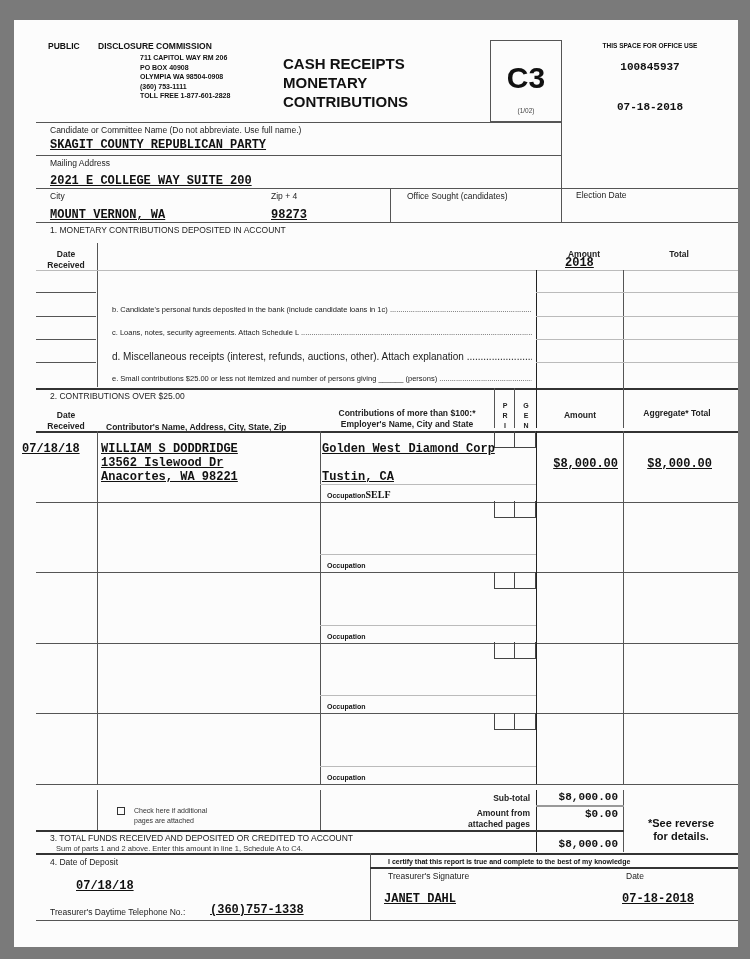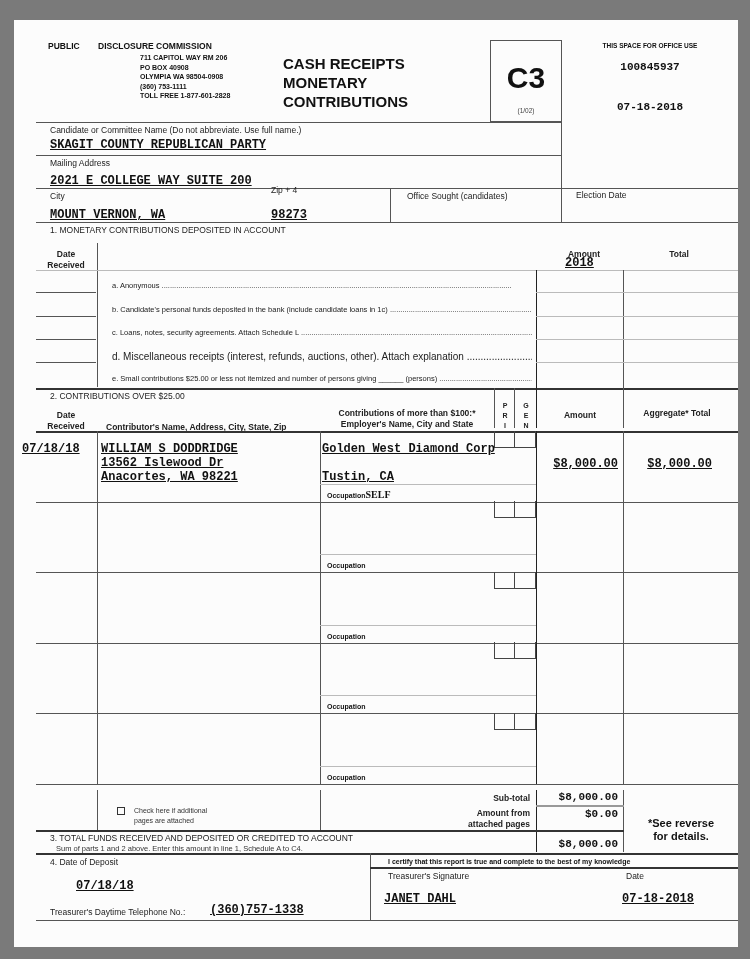--- a/index.html
+++ b/index.html
@@ -48,21 +48,21 @@
 
   <div class="hl" style="left:22px;top:102px;width:526px;"></div>
   <div class="vl" style="left:547px;top:102px;height:100px;"></div>
   <div class="abs lbl" data-name="committee-name-label" style="left:36px;top:105px;">Candidate or Committee Name (Do not abbreviate.  Use full name.)</div>
   <div class="abs mono val" data-name="committee-name" style="left:36px;top:118px;">SKAGIT COUNTY REPUBLICAN PARTY</div>
   <div class="hl" style="left:22px;top:135px;width:526px;"></div>
   <div class="abs lbl" data-name="mailing-address-label" style="left:36px;top:138px;">Mailing Address</div>
   <div class="abs mono val" data-name="mailing-address" style="left:36px;top:154px;">2021 E COLLEGE WAY SUITE 200</div>
   <div class="hl" style="left:22px;top:168px;width:702px;"></div>
   <div class="abs lbl" data-name="city-label" style="left:36px;top:171px;">City</div>
-  <div class="abs lbl" data-name="zip-label" style="left:257px;top:165px;">Zip + 4</div>
+  <div class="abs lbl" data-name="zip-label" style="left:257px;top:171px;">Zip + 4</div>
   <div class="vl" style="left:376px;top:168px;height:34px;"></div>
   <div class="abs lbl" data-name="office-sought-label" style="left:393px;top:171px;">Office Sought (candidates)</div>
   <div class="abs lbl" data-name="election-date-label" style="left:562px;top:170px;">Election Date</div>
   <div class="abs mono val" data-name="city" style="left:36px;top:188px;">MOUNT VERNON, WA</div>
   <div class="abs mono val" data-name="zip" style="left:257px;top:188px;">98273</div>
   <div class="abs mono val" data-name="office-sought" style="left:393px;top:188px;"></div>
   <div class="abs mono val" data-name="election-date" style="left:551px;top:188px;margin-top:48px;">2018</div>
   <div class="hl" style="left:22px;top:202px;width:702px;"></div>
 
   <div class="abs lbl" data-name="section1-title" style="left:36px;top:205px;">1. MONETARY CONTRIBUTIONS DEPOSITED IN ACCOUNT</div>
@@ -133,25 +133,20 @@
   <div class="vl" style="left:356px;top:833px;height:67px;"></div>
   <div class="abs" data-name="certify-statement" style="left:374px;top:838px;font-size:7px;font-weight:bold;">I certify that this report is true and complete to the best of my knowledge</div>
   <div class="hl thick" style="left:356px;top:847px;width:368px;"></div>
   <div class="abs lbl" data-name="signature-label" style="left:374px;top:851px;">Treasurer's Signature</div>
   <div class="abs lbl" data-name="signature-date-label" style="left:612px;top:851px;">Date</div>
   <div class="abs mono val" data-name="treasurer-signature" style="left:370px;top:872px;">JANET DAHL</div>
   <div class="abs mono val" data-name="signature-date" style="left:608px;top:872px;">07-18-2018</div>
   <div class="hl" style="left:22px;top:900px;width:702px;"></div>
 <div class="hl" style="left: 22px; top: 272px; width: 60px;"></div>
     <div class="hl light" style="left: 522px; top: 272px; width: 202px;"></div>
-    <div class="abs" data-name="section1-row" style="left: 0px; top: 250px; width: 724px; height: 23px;">
-      <div class="abs" data-name="section1-row-label" style="left:98px;top:11px;font-size:7.5px;color:#222;width:420px;white-space:nowrap;overflow:hidden;">a. Anonymous</div>
-       <div class="abs mono val" data-name="section1-row-date" style="left:24px;top:8px;width:56px;height:14px;"></div>
-       <div class="abs mono val" data-name="section1-row-amount" style="left:526px;top:8px;width:80px;height:14px;"></div>
-    </div>
     <div class="hl" style="left: 22px; top: 296px; width: 60px;"></div>
     <div class="hl light" style="left: 522px; top: 296px; width: 202px;"></div>
     <div class="abs" data-name="section1-row" style="left: 0px; top: 274px; width: 724px; height: 23px;">
       <div class="abs" data-name="section1-row-label" style="left:98px;top:11px;font-size:7.5px;color:#222;width:420px;white-space:nowrap;overflow:hidden;">b. Candidate's personal funds deposited in the bank (include candidate loans in 1c)</div>
        <div class="abs mono val" data-name="section1-row-date" style="left:24px;top:8px;width:56px;height:14px;"></div>
        <div class="abs mono val" data-name="section1-row-amount" style="left:526px;top:8px;width:80px;height:14px;"></div>
     </div>
     <div class="hl" style="left: 22px; top: 319px; width: 60px;"></div>
     <div class="hl light" style="left: 522px; top: 319px; width: 202px;"></div>
     <div class="abs" data-name="section1-row" style="left: 0px; top: 297px; width: 724px; height: 23px;">

